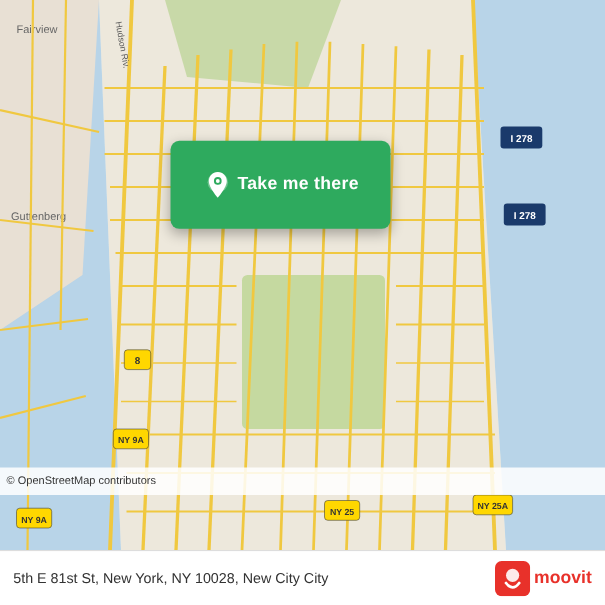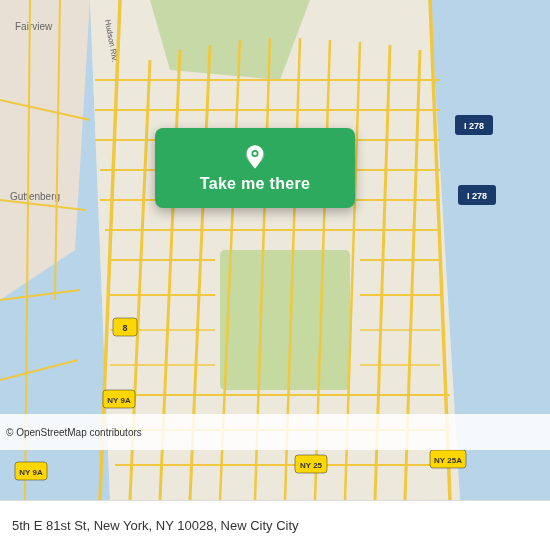--- a/index.html
+++ b/index.html
@@ -30,21 +30,21 @@
     
     #cta-button {
       position: absolute;
       top: 128px;
       left: 155px;
       width: 200px;
       height: 80px;
       background-color: #2eaa5e;
       border-radius: 8px;
       display: flex;
-      flex-direction: column;
+      flex-direction: row;
       align-items: center;
       justify-content: center;
       cursor: pointer;
       box-shadow: 0 4px 12px rgba(0,0,0,0.3);
       gap: 4px;
     }
 
     #cta-button .pin-icon {
       width: 28px;
       height: 28px;
@@ -59,21 +59,21 @@
     #cta-label {
       color: white;
       font-size: 16px;
       font-weight: 600;
       letter-spacing: 0.3px;
     }
 
     
     #attribution-bar {
       width: 550px;
-      height: 36px;
+      height: 25px;
       background: rgba(255,255,255,0.85);
       position: absolute;
       bottom: 50px;
       left: 0;
       display: flex;
       align-items: center;
       padding: 0 6px;
       font-size: 10px;
       color: #333;
     }
@@ -215,13 +215,21 @@
     <span id="cta-label">Take me there</span>
   </div>
 
   <div id="attribution-bar">
     <span>© OpenStreetMap contributors</span>
   </div>
 </div>
 
 <div id="bottom-bar">
   <span id="address-text">5th E 81st St, New York, NY 10028, New City City</span>
+  <div id="moovit-logo">
+    <svg id="moovit-icon" viewBox="0 0 32 32" xmlns="http://www.w3.org/2000/svg">
+      <rect width="32" height="32" rx="6" fill="#e8312a"></rect>
+      <circle cx="16" cy="13" r="6" fill="white" opacity="0.9"></circle>
+      <path d="M10 20 Q16 28 22 20" stroke="white" stroke-width="2.5" fill="none" stroke-linecap="round"></path>
+    </svg>
+    <span id="moovit-wordmark" style="color: rgb(232, 49, 42);">moovit</span>
+  </div>
 </div>
 
 </body></html>

